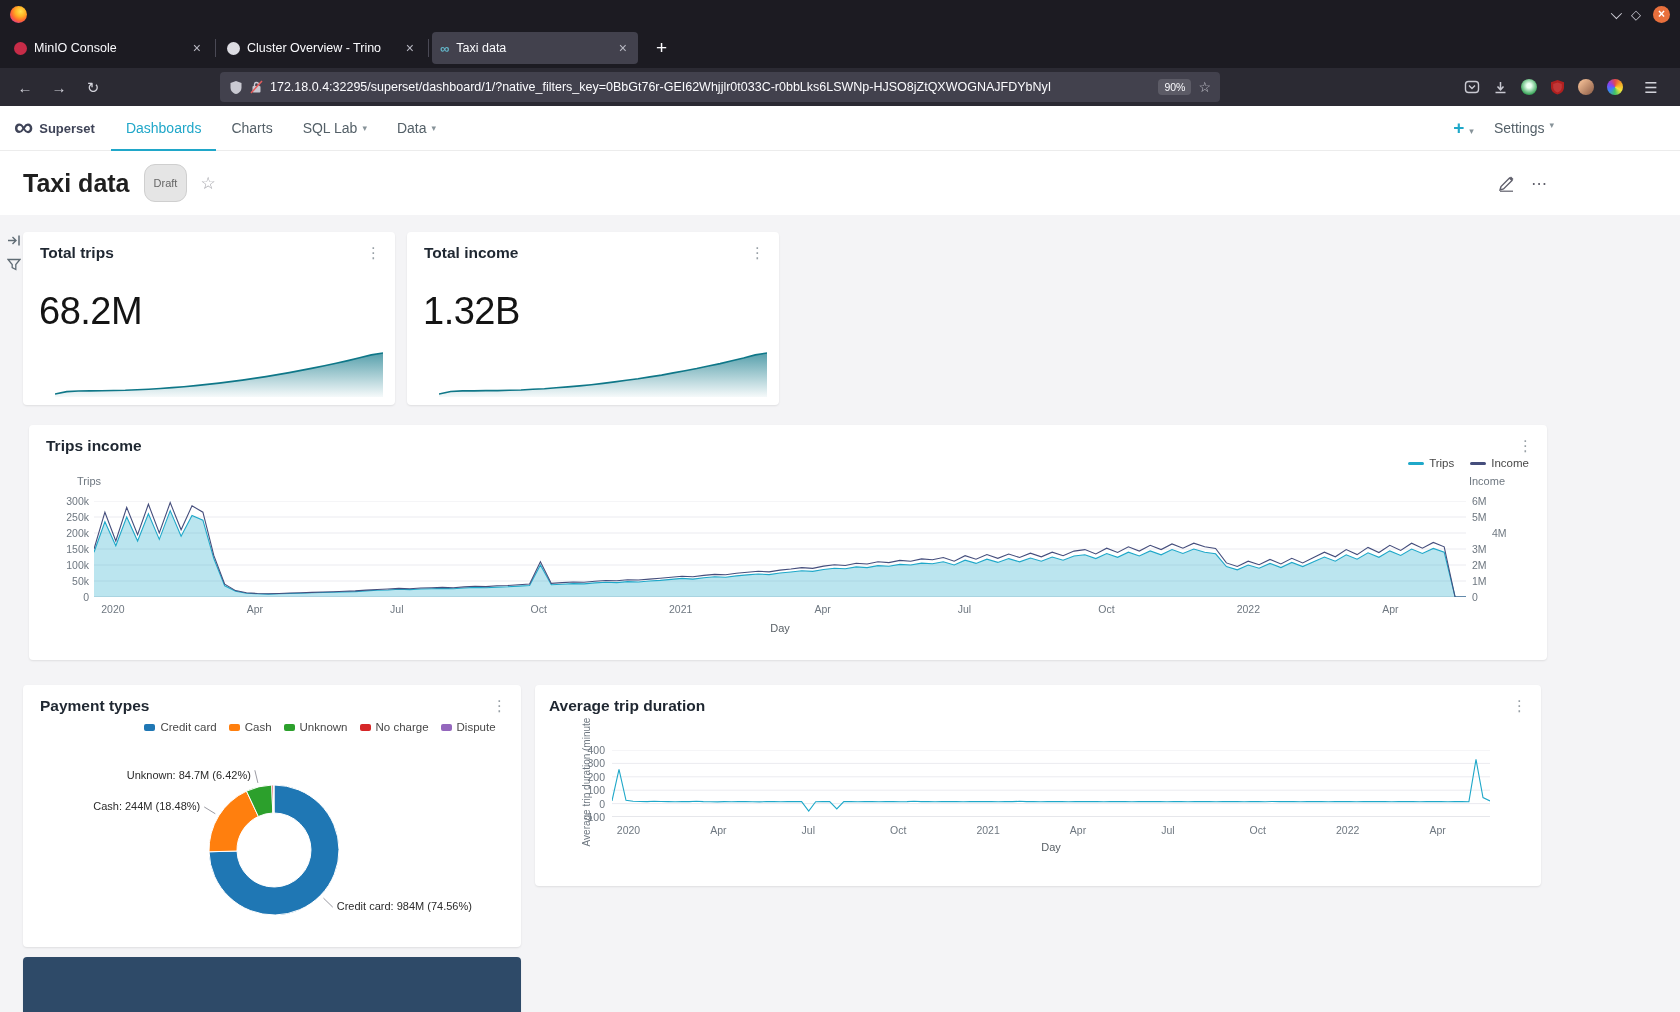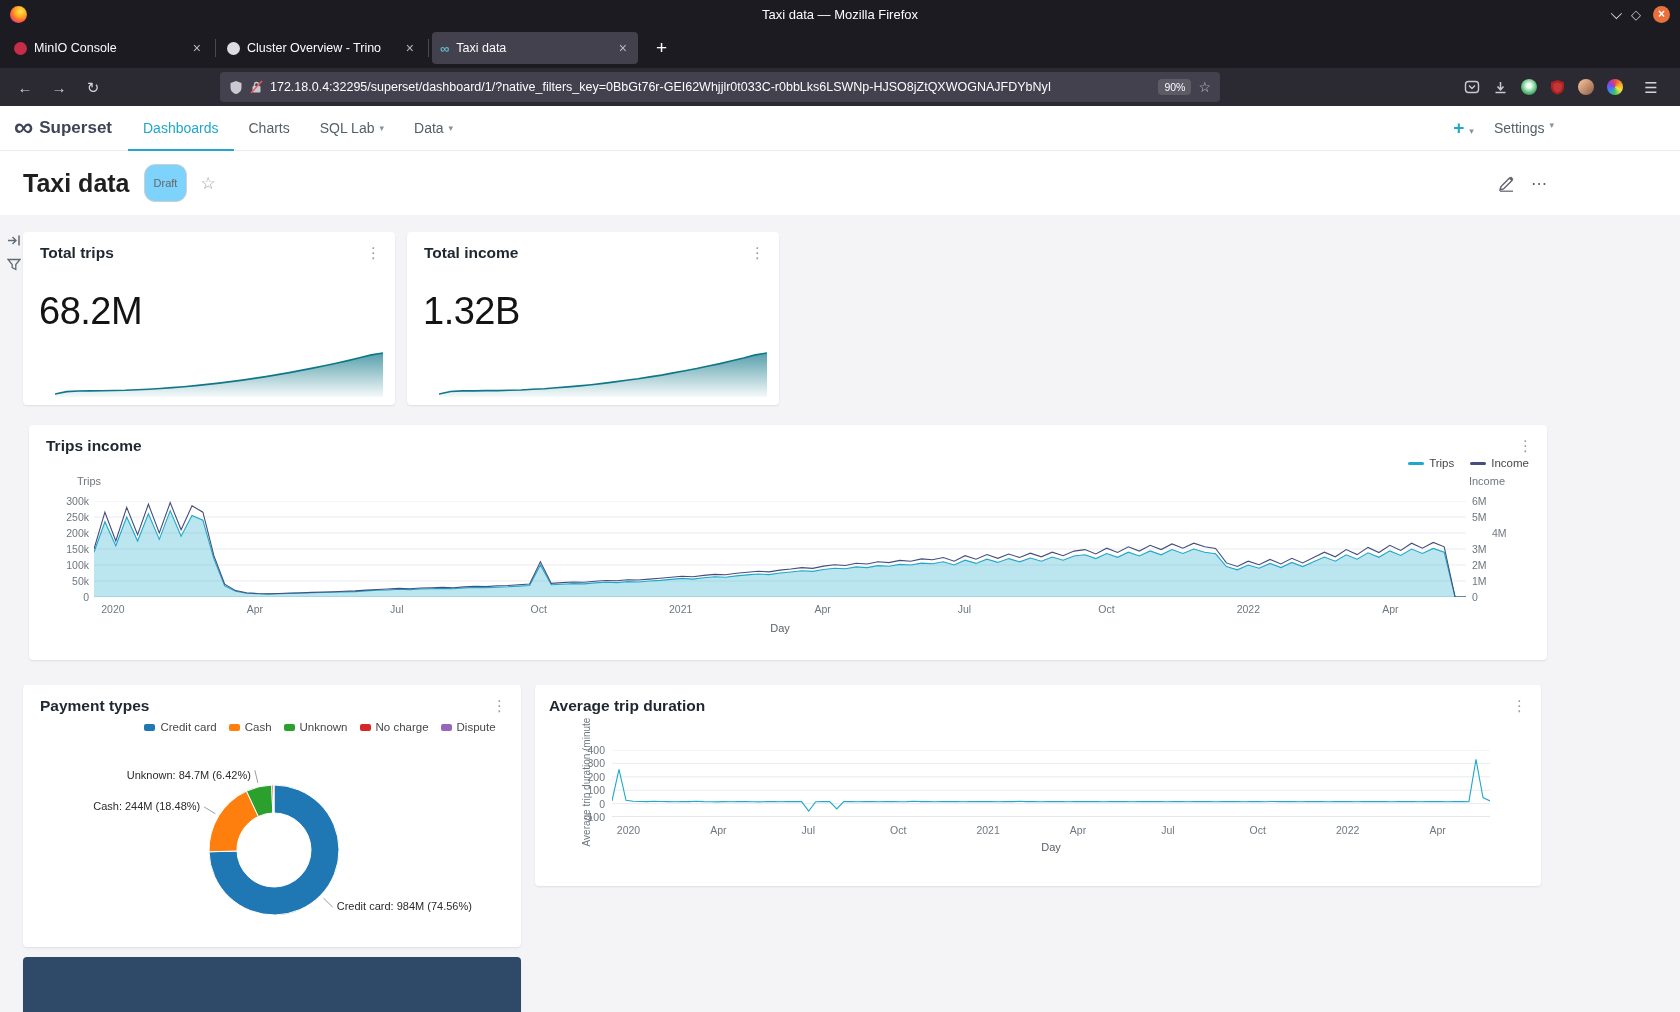--- a/index.html
+++ b/index.html
@@ -38,32 +38,32 @@
   .ext-circle{width:16px;height:16px;border-radius:50%}
   .ext-green{background:radial-gradient(circle at 50% 42%,#eafff0 18%,#37a457 72%)}
   .ext-avatar{background:linear-gradient(135deg,#e8b48d 20%,#9c6b52 85%)}
   .ext-rainbow{background:conic-gradient(#e5484d,#f5a524,#f2e63d,#41c464,#3b82f6,#8a3ff1,#e5484d)}
 
   
   .app{position:relative;background:#fff;height:906px}
   .sh{height:45px;display:flex;align-items:center;border-bottom:1px solid #ececec;padding:0 0 0 14px}
   .brand{display:flex;align-items:center;gap:6px;margin-right:16px}
   .inf{font-size:27px;font-weight:bold;color:#3f4458;line-height:0.8}
-  .brand-name{font-size:17px;font-weight:bold;color:#3f4458}
+  .brand-name{font-size:13px;font-weight:bold;color:#3f4458}
   .nav{display:flex;height:45px}
   .nav a{display:inline-flex;align-items:center;height:45px;padding:0 15px;font-size:14px;color:#546068;text-decoration:none;cursor:pointer}
   .nav a.active{color:#20a7c9;box-shadow:inset 0 -2px 0 #20a7c9}
   .caret{font-size:9px;margin-left:5px;color:#879399}
   .sh-right{margin-left:auto;display:flex;align-items:center;gap:20px;padding-right:126px}
   .plus-glyph{color:#1fa8c9;font-size:19px;font-weight:bold}
   .settings{font-size:14px;color:#546068;display:inline-flex;align-items:flex-start}
 
   .title-row{height:64px;display:flex;align-items:center;padding:0 132px 0 23px;background:#fff}
   .page-title{font-size:25px;font-weight:600;color:#1f1f1f;margin-right:14px}
-  .draft{border:1px solid #cfcfcf;border-radius:11px;color:#666;font-size:11px;padding:12px 9px;background:#7dd3fc}
+  .draft{border:1px solid #cfcfcf;border-radius:11px;color:#666;font-size:11px;padding:12px 9px;background:#e5e5e5}
   .fav-star{color:#a2a2a8;font-size:17px;margin-left:13px}
   .tr-icons{margin-left:auto;display:flex;align-items:center;gap:16px;color:#5f5f6b}
   .more{font-size:16px;letter-spacing:1px;color:#5f5f6b}
 
   .content{position:relative;height:797px;background:#f4f4f6}
   .rail-ico{position:absolute;left:7px}
 
   .card{position:absolute;background:#fff;border-radius:4px;box-shadow:0 1px 2px rgba(0,0,0,.09)}
   .card-title{position:absolute;left:17px;top:12px;font-size:15.5px;font-weight:600;color:#1f2731}
   .kebab{position:absolute;right:14px;top:12px;color:#98a0a6;font-size:15px}
@@ -91,21 +91,20 @@
   .pie-label{position:absolute;font-size:11px;color:#2b2b2b;white-space:nowrap}
   #dur-plot{position:absolute;left:77px;top:65px;width:878px;height:67px}
   .yrot{position:absolute;left:46px;top:172px;width:150px;font-size:10px;color:#6e7780;text-align:center;transform:rotate(-90deg);transform-origin:left top;white-space:nowrap}
   .partial-fill{position:absolute;inset:0;border-radius:4px 4px 0 0}
 </style>
 </head>
 <body>
 
 <div class="titlebar">
   <span class="ff-logo"></span>
-  <span class="win-title">Taxi data — Mozilla Firefox</span>
   <div class="win-controls">
     <span class="wc"><i class="chevron"></i></span>
     <span class="wc">◇</span>
     <span class="close-circle">×</span>
   </div>
 </div>
 
 <div class="tabbar">
   <div class="tab">
     <span class="favicon fav-minio"></span>

